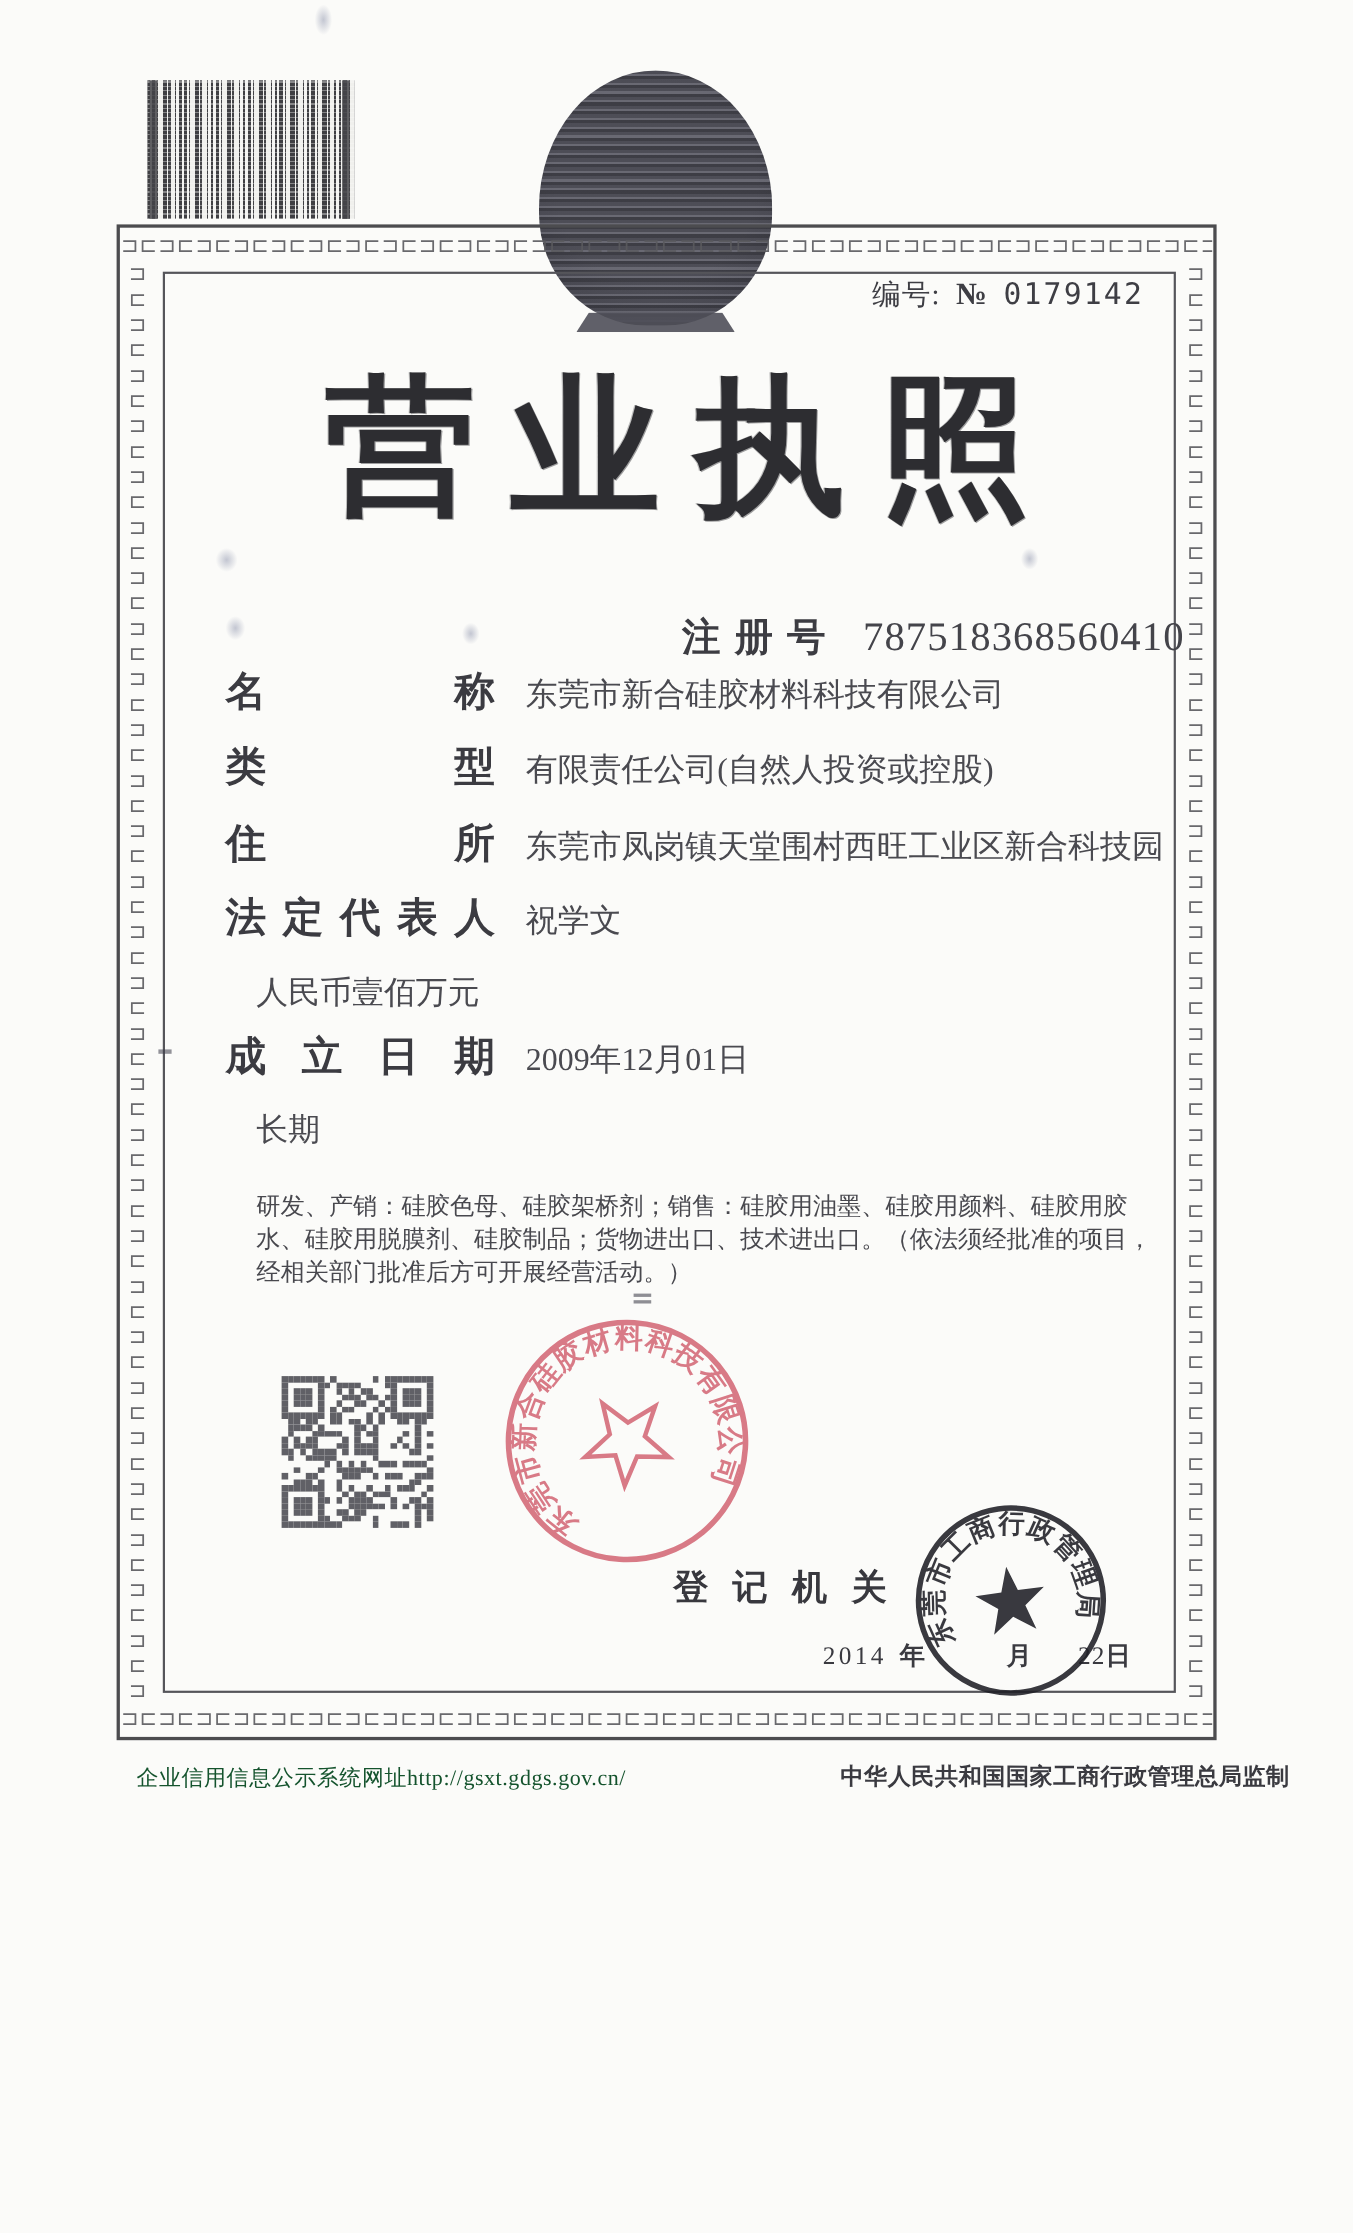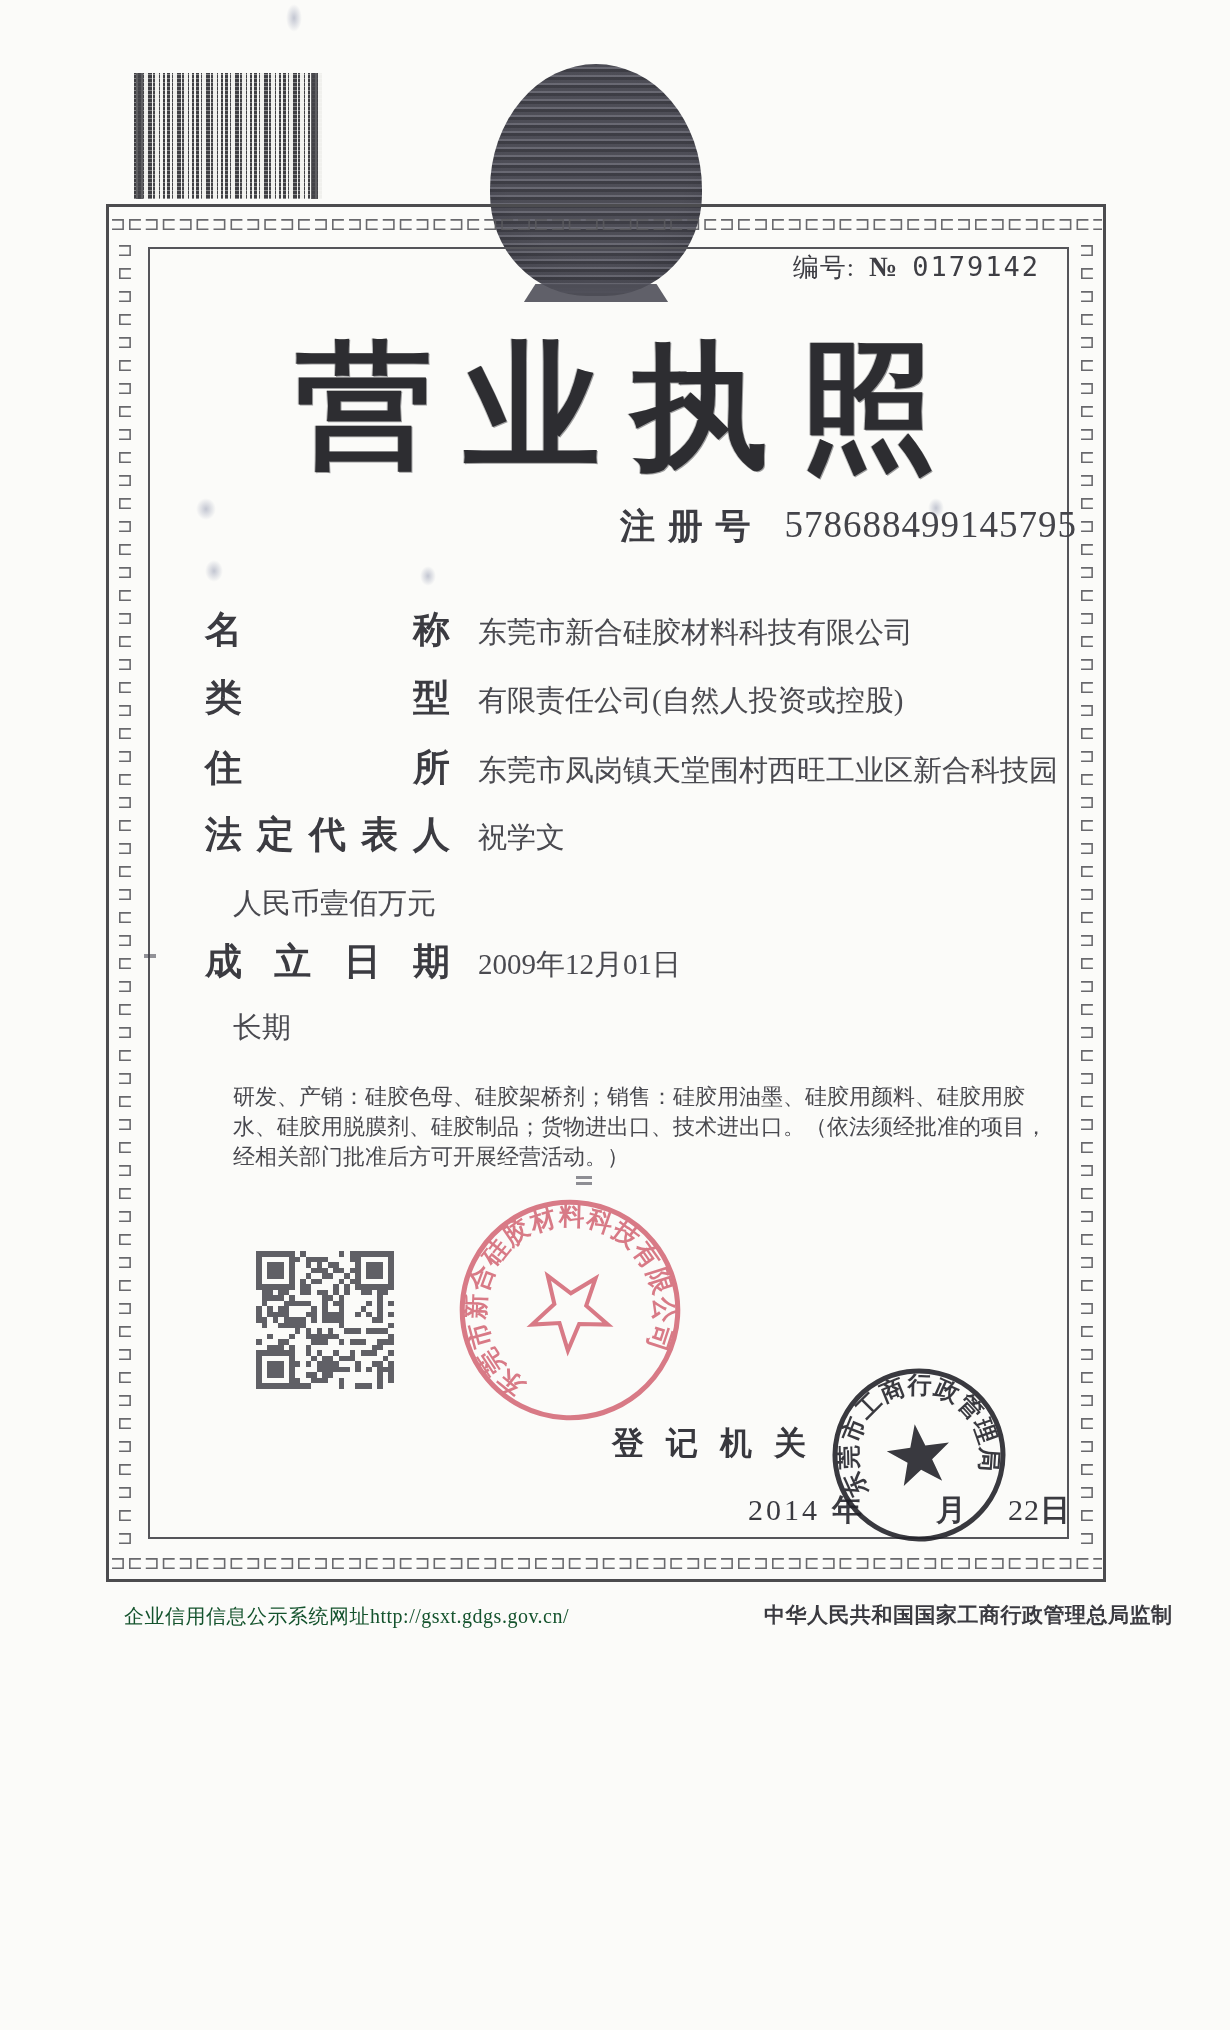--- a/index.html
+++ b/index.html
@@ -78,21 +78,21 @@
   .title {
     left:296px; top:338px; width:640px;
     display:flex; justify-content:space-between;
     font-family:"Liberation Sans", sans-serif;
     font-weight:900; font-size:136px; line-height:1;
     color:#2d2d31;
     text-shadow:1px 1px 0 rgba(45,45,49,.45), -1px 0 0 rgba(45,45,49,.3);
   }
 
   
-  .regline { left:620px; top:503px; display:flex; align-items:flex-start; }
+  .regline { left:620px; top:556px; display:flex; align-items:center; }
   .regline .rlabel { font-size:35px; font-weight:700; color:#3c3c42; letter-spacing:2px; }
   .regline .rvalue { margin-left:32px; font-size:37px; color:#44444a; letter-spacing:1px; }
 
   
   .row { position:absolute; left:205px; width:858px; display:flex; align-items:flex-start; }
   .flabel {
     flex:0 0 245px; width:245px;
     text-align:justify; text-align-last:justify;
     font-size:37px; font-weight:700; color:#3b3b41; line-height:1.2;
   }
@@ -111,21 +111,21 @@
   .seal { pointer-events:none; }
   .seal-red   { left:448px; top:1188px; opacity:.8; }
   .seal-black { left:824px; top:1360px; opacity:.88; }
 
   
   .registrar {
     left:612px; top:1422px; font-size:32px; font-weight:700;
     letter-spacing:22px; color:#38383e;
   }
   .issue-date {
-    left:748px; top:1490px; font-size:30px; color:#3a3a40;
+    left:748px; top:1490px; font-size:23px; color:#3a3a40;
     display:flex; align-items:baseline;
   }
   .issue-date .yr { letter-spacing:3px; }
   .issue-date .u-year  { margin-left:12px; font-weight:700; }
   .issue-date .u-month { margin-left:74px; font-weight:700; }
   .issue-date .day     { margin-left:42px; letter-spacing:1px; }
   .issue-date .u-day   { font-weight:700; }
 
   
   .footer-left  { left:124px; top:1603px; font-size:20px; color:#14532d; letter-spacing:.5px;
@@ -158,21 +158,21 @@
 
 <div class="abs title">
   <span>营</span>
   <span>业</span>
   <span>执</span>
   <span>照</span>
 </div>
 
 <div class="abs regline">
   <span class="rlabel">注 册 号</span>
-  <span class="rvalue">578688499145795</span>
+  <span class="rvalue">787518368560410</span>
 </div>
 
 <div class="row" style="top:608px">
   <span class="flabel">名称</span>
   <span class="fvalue">东莞市新合硅胶材料科技有限公司</span>
 </div>
 <div class="row" style="top:676px">
   <span class="flabel">类型</span>
   <span class="fvalue">有限责任公司(自然人投资或控股)</span>
 </div>

